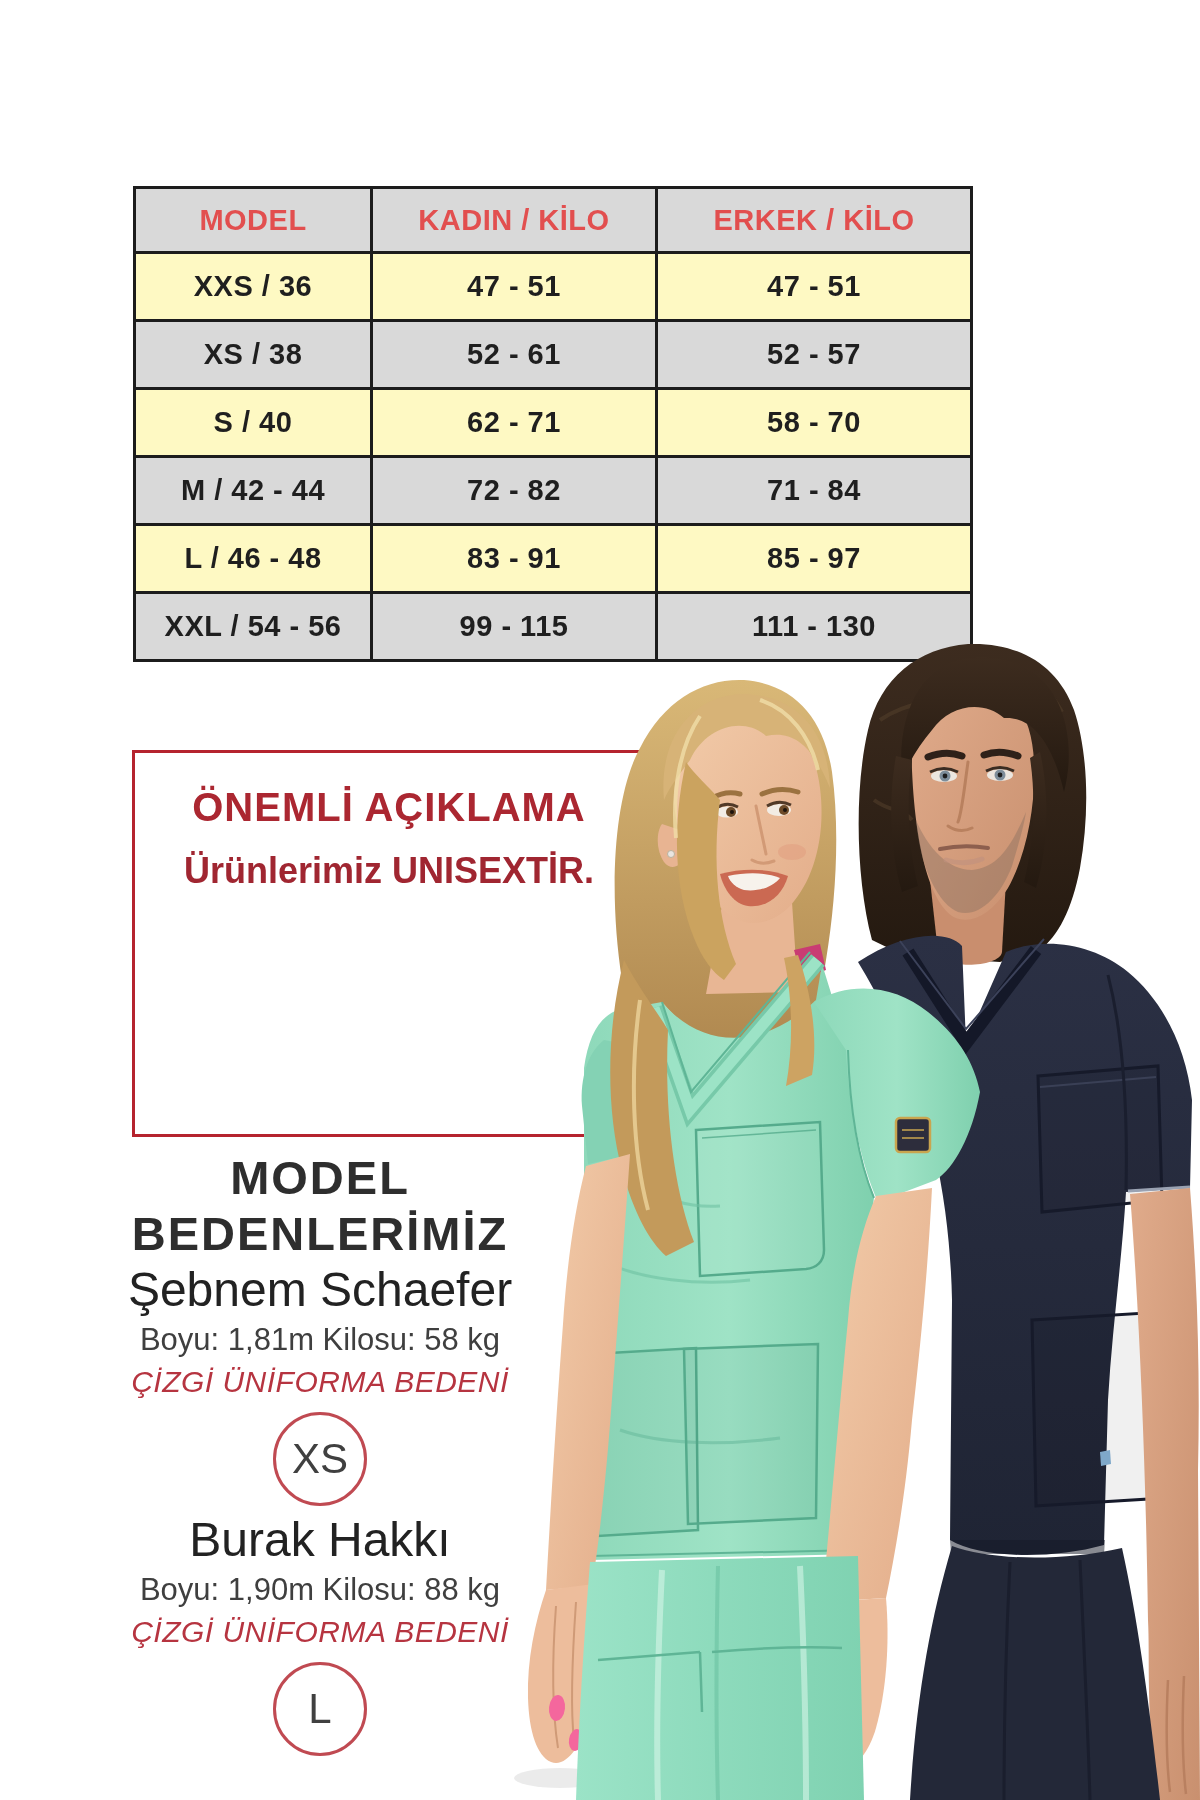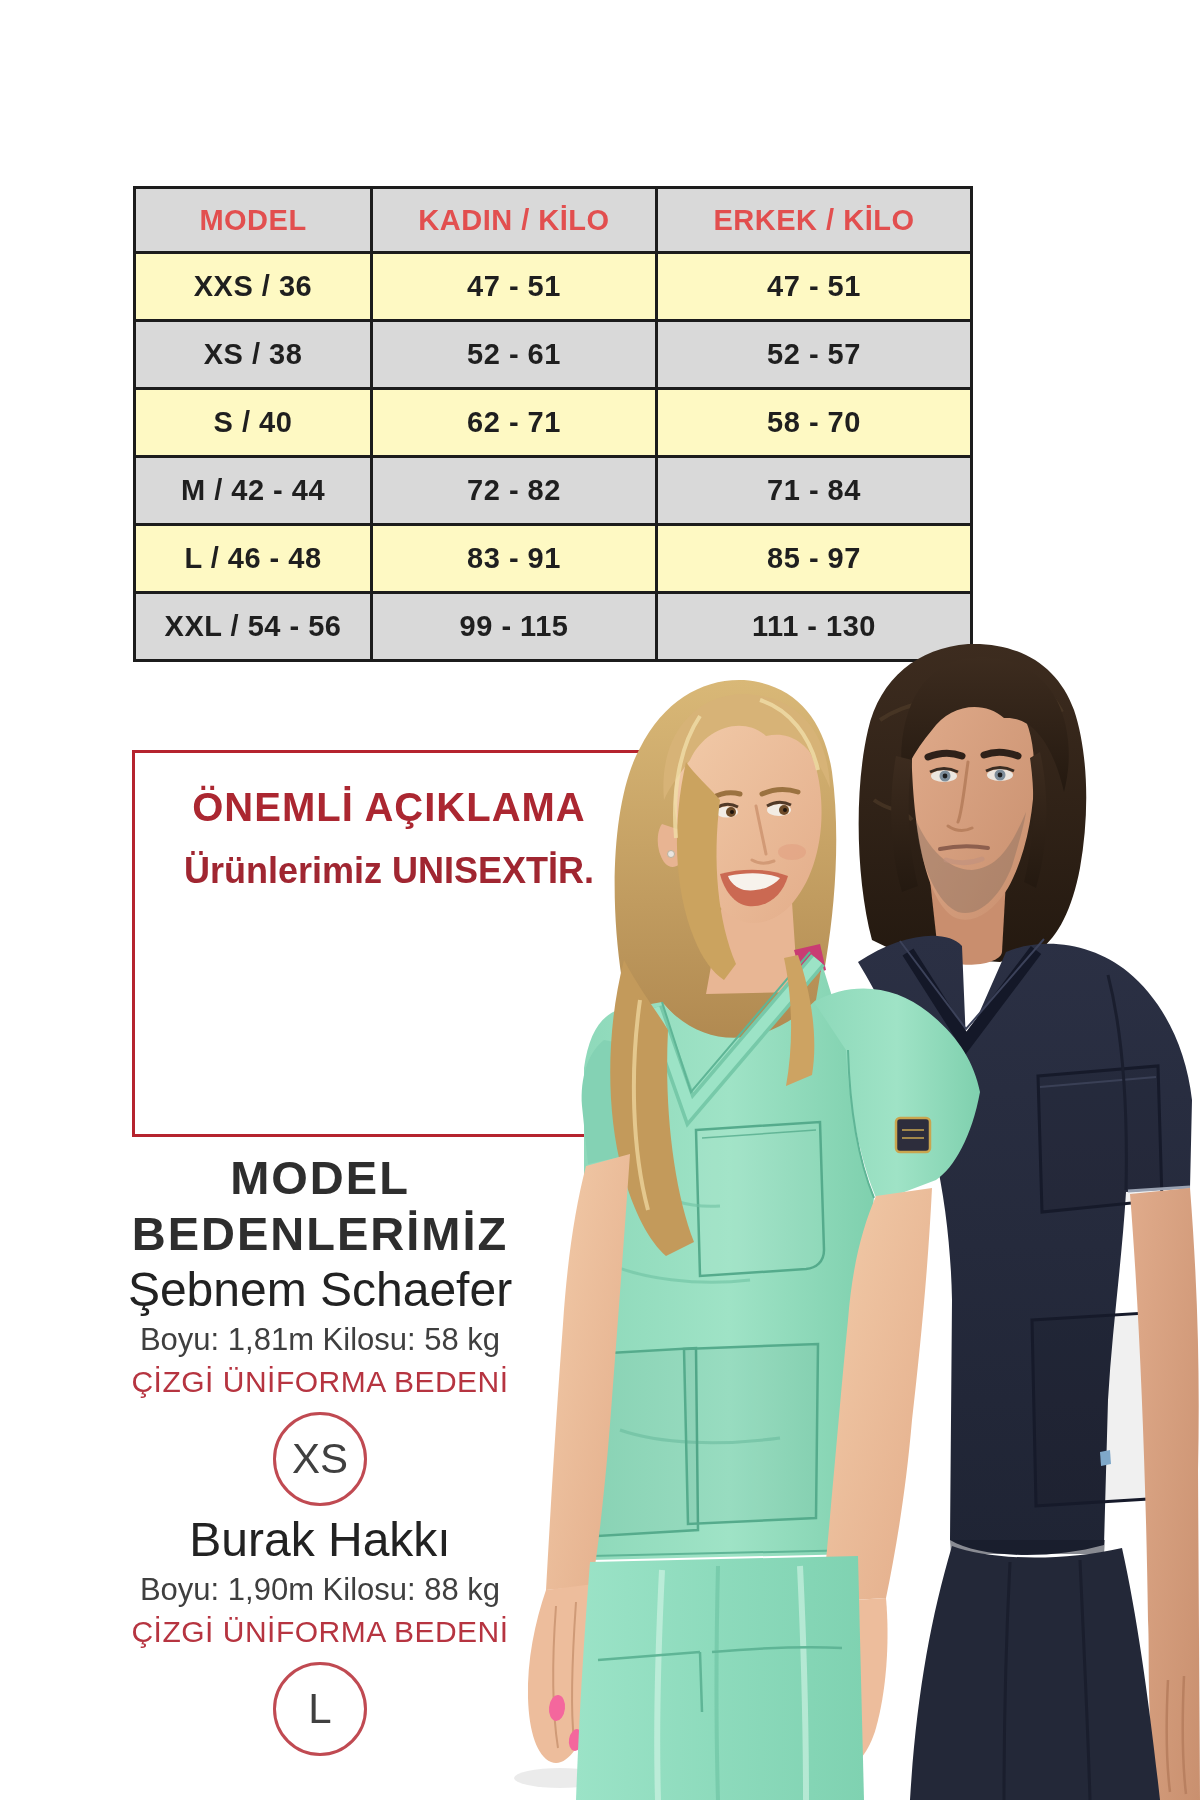--- a/index.html
+++ b/index.html
@@ -21,21 +21,21 @@
           border:3px solid #b5232e;text-align:center;}
   .notice-title{margin-top:32px;font-size:40px;font-weight:600;color:#ab2731;letter-spacing:1px;}
   .notice-body{margin-top:20px;font-size:28px;line-height:36px;color:#3b3b3b;}
   .notice-footer{margin-top:20px;font-size:36px;font-weight:600;color:#a02631;}
 
   
   .models{position:absolute;left:60px;top:1150px;width:520px;text-align:center;color:#2b2b2b;}
   .m-head{font-size:47px;font-weight:700;letter-spacing:2px;line-height:56px;color:#2e2e2e;}
   .m-name{font-size:48px;font-weight:400;line-height:56px;color:#222222;}
   .m-stats{font-size:31px;font-weight:400;line-height:44px;color:#3f3f3f;}
-  .m-uniform{font-size:30px;font-weight:500;line-height:40px;color:#b63440;letter-spacing:.5px;}
+  .m-uniform{font-size:30px;font-weight:500;line-height:40px;color:#b63440;letter-spacing:.5px;font-style:italic;}
   .size-badge{width:88px;height:88px;border:3px solid #c04a52;border-radius:50%;
               margin:10px auto 6px auto;display:flex;align-items:center;justify-content:center;
               font-size:42px;font-weight:400;color:#404040;}
 
   
   .photo-svg{position:absolute;left:0;top:0;width:1200px;height:1800px;}
 </style>
 </head>
 <body>
 

